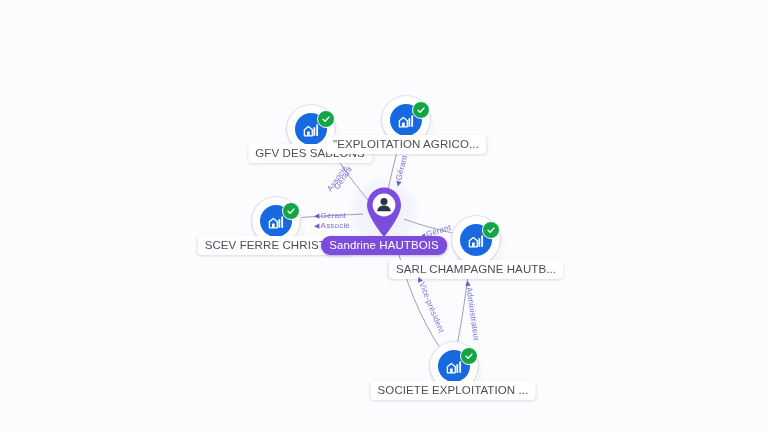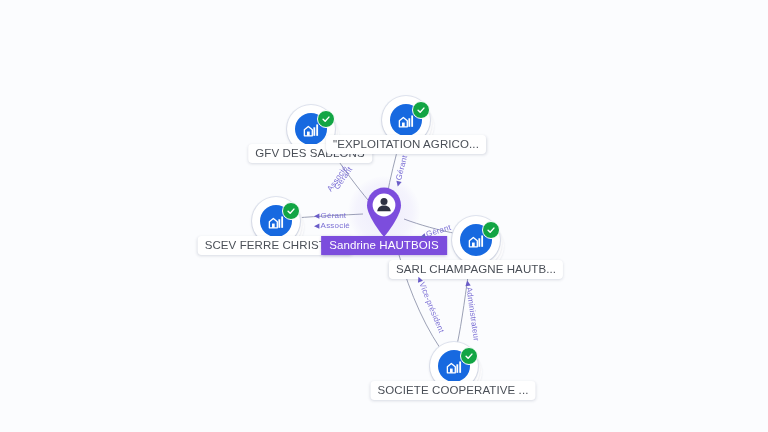--- a/index.html
+++ b/index.html
@@ -121,21 +121,21 @@
   }
   .person-label {
     position: absolute;
     transform: translateX(-50%);
     background: #7c4ddd;
     color: #ffffff;
     font-size: 11.5px;
     letter-spacing: 0.1px;
     white-space: nowrap;
     padding: 3px 8px 4px 8px;
-    border-radius: 0;
+    border-radius: 9px;
     box-shadow: 0 1px 3px rgba(60,30,140,0.28);
   }
 
   
   .edge-label {
     position: absolute;
     color: #7b6fd4;
     font-size: 8px;
     letter-spacing: 0.2px;
     white-space: nowrap;
@@ -250,21 +250,21 @@
             <rect x="14.4" y="9.2" width="2.3" height="10.8" fill="#ffffff"></rect>
             <rect x="18" y="5.6" width="2.3" height="14.4" fill="#ffffff"></rect>
           </svg>
         </div>
         <div class="verified-badge" style="background: rgb(18, 165, 68);">
           <svg width="10" height="10" viewBox="0 0 24 24" aria-hidden="true">
             <path d="M5 12.5 L10 17.5 L19 7.5" fill="none" stroke="#ffffff" stroke-width="3.4" stroke-linecap="round" stroke-linejoin="round"></path>
           </svg>
         </div>
       </div>
-      <div class="node-label" style="left: 453px; top: 381px;">SOCIETE COOPERATIVE ...</div>
+      <div class="node-label" style="left: 453px; top: 381px;">SOCIETE EXPLOITATION ...</div>
       <div class="node" style="left: 384px; top: 212px;">
         <div class="person-glow"></div>
         <div class="person-pin">
           <svg width="40" height="52" viewBox="0 0 40 52" aria-hidden="true">
             <path d="M20 51 C20 51 37 30.5 37 19.5 C37 9.3 29.4 1.5 20 1.5 C10.6 1.5 3 9.3 3 19.5 C3 30.5 20 51 20 51 Z" fill="#7c4ddd"></path>
             <circle cx="20" cy="19" r="11.4" fill="#ffffff"></circle>
             <circle cx="20" cy="15.4" r="3.5" fill="#2d3142"></circle>
             <path d="M13.2 25.2 C13.9 21.2 16.6 19.6 20 19.6 C23.4 19.6 26.1 21.2 26.8 25.2 Z" fill="#2d3142"></path>
           </svg>
         </div>

